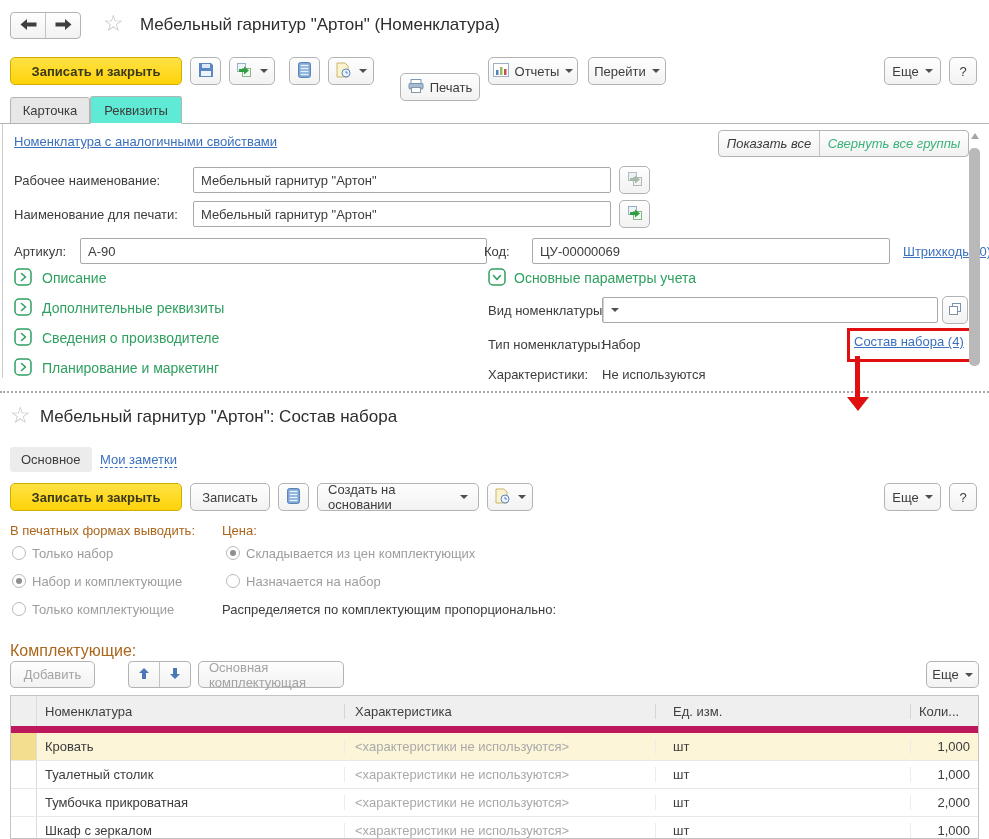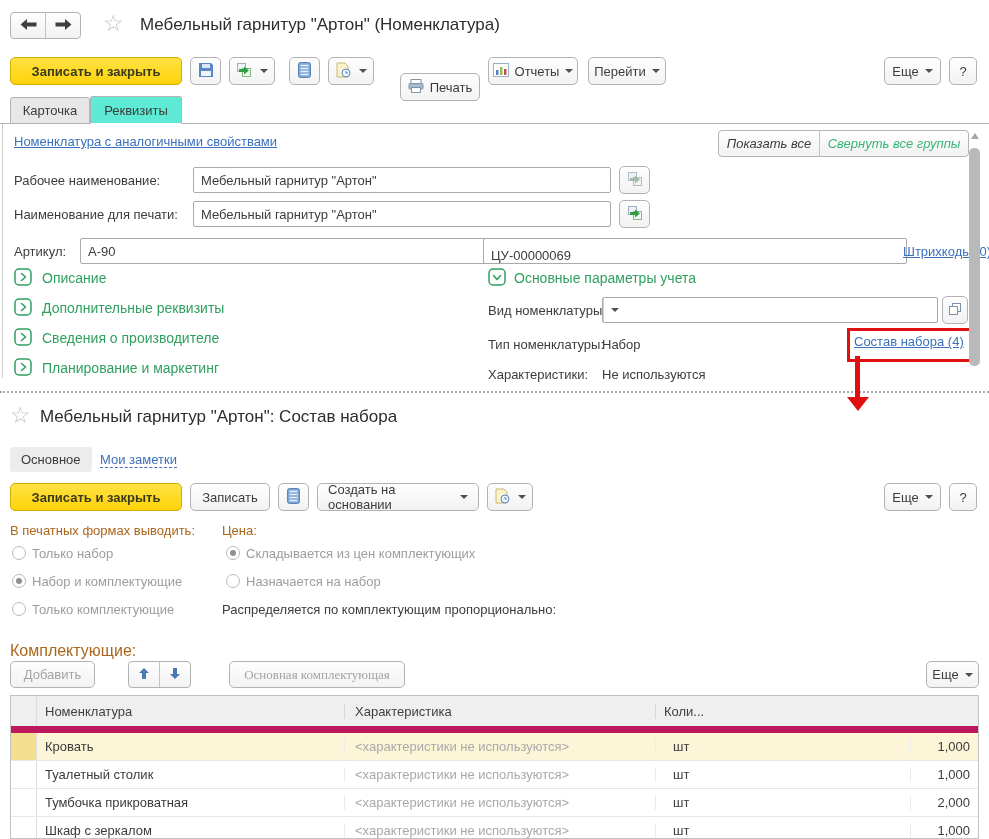--- a/index.html
+++ b/index.html
@@ -193,21 +193,21 @@
           <rect x="6.5" y="6.5" width="8" height="8" fill="#f4faf4" stroke="#86b886"></rect>
           <path d="M3 7 L8 7 L8 4.5 L13 8.5 L8 12.5 L8 10 L3 10 Z" fill="#2f9e3f"></path>
         </svg></span>
   </div>
 
   <div class="abs nowrap" style="left:14px;top:244px;">Артикул:</div>
   <div class="abs field" style="left:80px;top:238px;width:407px;height:26px;">
     <span>А-90</span>
   </div>
   <div class="abs nowrap" style="left:484px;top:244px;">Код:</div>
-  <div class="abs field" style="left:483px;top:238px;width:424px;height:26px;align-items:flex-end;">
+  <div class="abs field" style="left:532px;top:238px;width:358px;height:26px;">
     <span>ЦУ-00000069</span>
   </div>
   <a class="abs link nowrap" style="left:903px;top:244px;">Штрихкоды (0)</a>
 
   <div class="abs" style="left:14px;top:268px;"><svg width="18" height="18">
         <rect x="1" y="1" width="16" height="16" rx="4" fill="#fff" stroke="#2fa05f" stroke-width="1.5"></rect>
         <path d="M7.5 5.5 L11.5 9 L7.5 12.5" fill="none" stroke="#2fa05f" stroke-width="1.6" stroke-linecap="round" stroke-linejoin="round"></path>
       </svg></div>
   <div class="abs green-head" style="left:42px;top:270px;">Описание</div>
 
@@ -330,33 +330,34 @@
       <span><svg width="12" height="13">
             <path d="M6 1 L11 6 L8 6 L8 12 L4 12 L4 6 L1 6 Z" fill="#4a7ab5"></path>
           </svg></span>
     </div>
     <div class="cell" style="width:30px;">
       <span><svg width="12" height="13">
             <path d="M6 12 L1 7 L4 7 L4 1 L8 1 L8 7 L11 7 Z" fill="#4a7ab5"></path>
           </svg></span>
     </div>
   </div>
-  <div class="abs btn disabled" style="left:229px;top:661px;width:176px;height:27px;font-family:Liberation Serif, serif;">
+  <div class="abs btn disabled" style="left:198px;top:661px;width:146px;height:27px;">
     <span>Основная комплектующая</span>
   </div>
   <div class="abs btn" style="left:926px;top:661px;width:53px;height:27px;">
     <span>Еще</span>
     <span class="caret"></span>
   </div>
 
   <div class="tbl">
     <div class="thead">
       <div class="c0"></div>
       <div class="c1">Номенклатура</div>
       <div class="c2">Характеристика</div>
+      <div class="c3">Ед. изм.</div>
       <div class="c4" style="text-align:left;padding-left:8px;">Коли...</div>
     </div>
     <div class="trow sel">
       <div class="c0"></div>
       <div class="c1">Кровать</div>
       <div class="c2 muted">&lt;характеристики не используются&gt;</div>
       <div class="c3">шт</div>
       <div class="c4">1,000</div>
     </div>
     <div class="trow">

